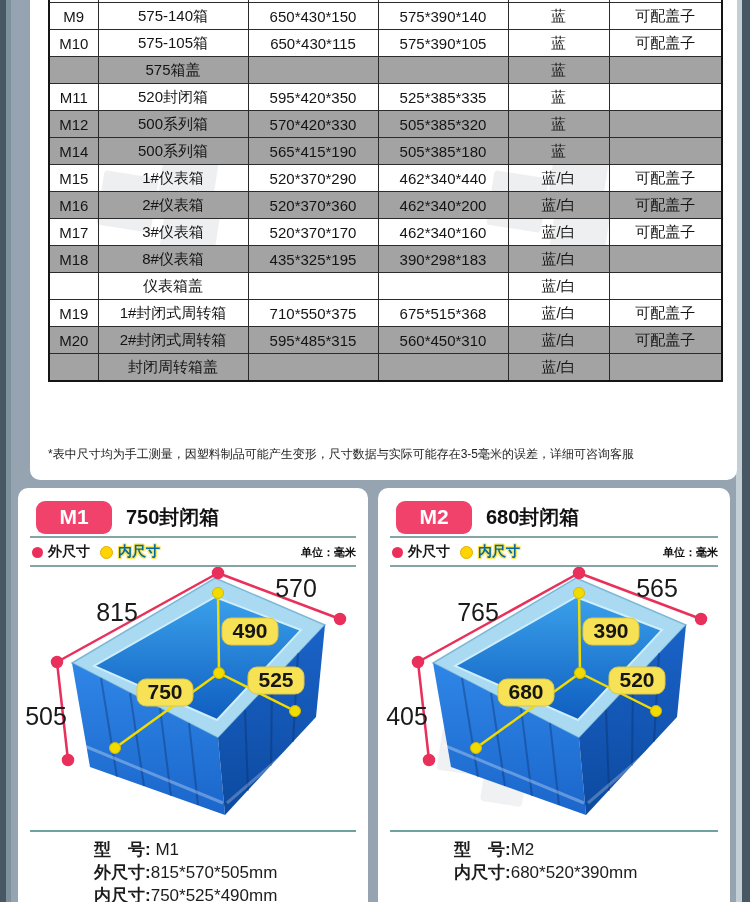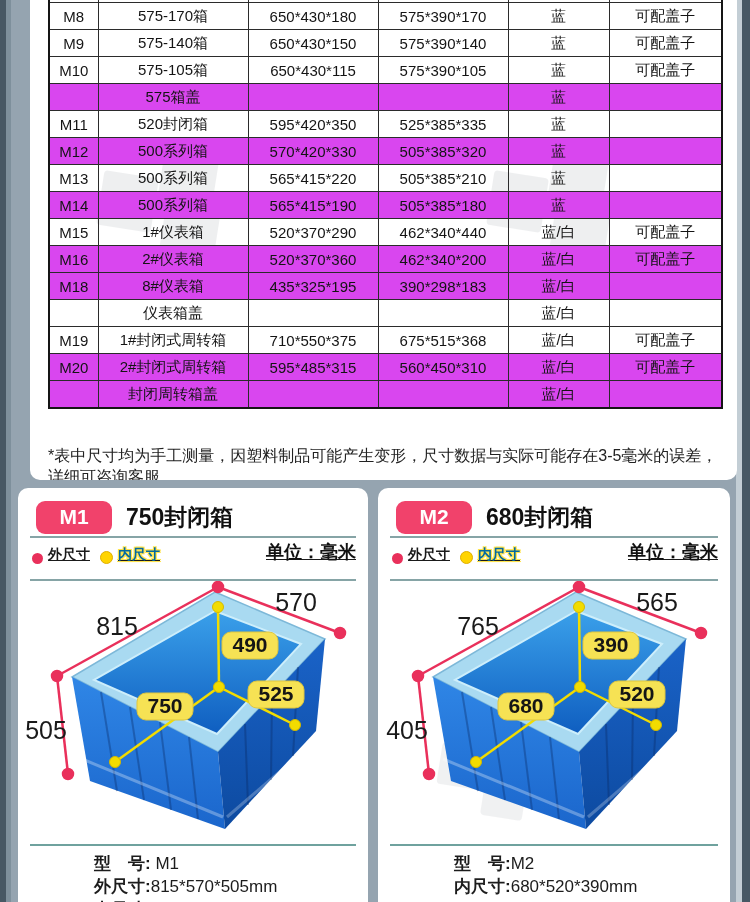--- a/index.html
+++ b/index.html
@@ -23,59 +23,59 @@
   table.spec{
     border-collapse:collapse;table-layout:fixed;
     position:absolute;left:18px;top:0;width:673px;
     font-size:15px;color:#141414;
   }
   table.spec td{
     border:1px solid #2b2b2b;text-align:center;vertical-align:middle;
     height:26px;padding:0;overflow:hidden;white-space:nowrap;
   }
   table.spec{border:2px solid #151515;}
-  tr.shaded td{background:#d946ef;}
+  tr.shaded td{background:#a3a3a3;}
   tr.clipped td{height:6px;}
   .note{
     position:absolute;left:18px;top:452px;width:675px;
-    font-size:16px;color:#222;letter-spacing:0;
+    font-size:12px;color:#222;letter-spacing:0;
   }
 
   
   .wm{position:absolute;opacity:.12;pointer-events:none;}
   .wm .sq{position:absolute;background:#7a828a;border-radius:4px;transform:rotate(9deg);}
 
   
   .card{
     position:absolute;top:488px;height:430px;background:#ffffff;border-radius:10px;
     overflow:hidden;
   }
   #card-m1{left:18px;width:350px;}
   #card-m2{left:378px;width:352px;}
   .card-head{display:flex;align-items:center;gap:14px;padding:10px 0 0 18px;height:38px;}
   .badge{
     min-width:76px;height:33px;border-radius:9px;background:#f1426b;
     color:#fff;font-weight:bold;font-size:21px;display:flex;align-items:center;justify-content:center;
   }
-  .card-title{font-size:23px;font-weight:bold;color:#111;}
+  .card-title{font-size:20px;font-weight:bold;color:#111;}
   .rule{height:2px;background:#86a4a6;margin:0 12px;}
   .rule.teal{background:#6fa29e;}
   .legend-row{
-    display:flex;align-items:flex-end;height:24px;margin:2px 12px 15px 12px;
-    font-size:14px;font-weight:bold;text-decoration:underline;
+    display:flex;align-items:center;height:24px;margin:2px 12px 1px 12px;
+    font-size:14px;font-weight:bold;
   }
   .dot{width:11px;height:11px;border-radius:50%;display:inline-block;margin:0 5px 0 2px;}
   .dot.red{background:#e9305b;}
   .dot.yellow{background:#ffd400;border:1px solid #dfae00;}
   .legend-inner-text{
     color:#0369a1;
     text-shadow:0 0 2px #ffe44d,1px 1px 0 #ffe44d,-1px -1px 0 #ffe44d,1px -1px 0 #ffe44d,-1px 1px 0 #ffe44d;
   }
   .legend-spacer{flex:1;}
-  .unit{font-size:18px;font-weight:bold;color:#111;}
+  .unit{font-size:11px;font-weight:bold;color:#111;}
   .diagram{display:block;margin:0 auto;}
   .card-footer{padding:6px 0 4px 76px;font-size:17px;line-height:23px;color:#1c1c1c;}
   .card-footer .lbl{font-weight:bold;}
   .dim-text{font-size:25px;fill:#1a1a1a;}
   .pill-text{font-size:21px;font-weight:bold;fill:#151515;}
 </style>
 </head>
 <body>
 
 <div class="edge-left-dark"></div>
@@ -124,28 +124,20 @@
     <tbody>
       <tr class="clipped">
         <td></td>
           <td></td>
           <td></td>
           <td></td>
           <td></td>
           <td></td>
       </tr>
       <tr>
-          <td>M8</td>
-          <td>575-170箱</td>
-          <td>650*430*180</td>
-          <td>575*390*170</td>
-          <td>蓝</td>
-          <td>可配盖子</td>
-        </tr>
-      <tr>
           <td>M9</td>
           <td>575-140箱</td>
           <td>650*430*150</td>
           <td>575*390*140</td>
           <td>蓝</td>
           <td>可配盖子</td>
         </tr>
       <tr>
           <td>M10</td>
           <td>575-105箱</td>
@@ -171,28 +163,20 @@
           <td></td>
         </tr>
       <tr class="shaded">
           <td>M12</td>
           <td>500系列箱</td>
           <td>570*420*330</td>
           <td>505*385*320</td>
           <td>蓝</td>
           <td></td>
         </tr>
-      <tr>
-          <td>M13</td>
-          <td>500系列箱</td>
-          <td>565*415*220</td>
-          <td>505*385*210</td>
-          <td>蓝</td>
-          <td></td>
-        </tr>
       <tr class="shaded">
           <td>M14</td>
           <td>500系列箱</td>
           <td>565*415*190</td>
           <td>505*385*180</td>
           <td>蓝</td>
           <td></td>
         </tr>
       <tr>
           <td>M15</td>
@@ -200,20 +184,28 @@
           <td>520*370*290</td>
           <td>462*340*440</td>
           <td>蓝/白</td>
           <td>可配盖子</td>
         </tr>
       <tr class="shaded">
           <td>M16</td>
           <td>2#仪表箱</td>
           <td>520*370*360</td>
           <td>462*340*200</td>
+          <td>蓝/白</td>
+          <td>可配盖子</td>
+        </tr>
+      <tr>
+          <td>M17</td>
+          <td>3#仪表箱</td>
+          <td>520*370*170</td>
+          <td>462*340*160</td>
           <td>蓝/白</td>
           <td>可配盖子</td>
         </tr>
       <tr class="shaded">
           <td>M18</td>
           <td>8#仪表箱</td>
           <td>435*325*195</td>
           <td>390*298*183</td>
           <td>蓝/白</td>
           <td></td>

